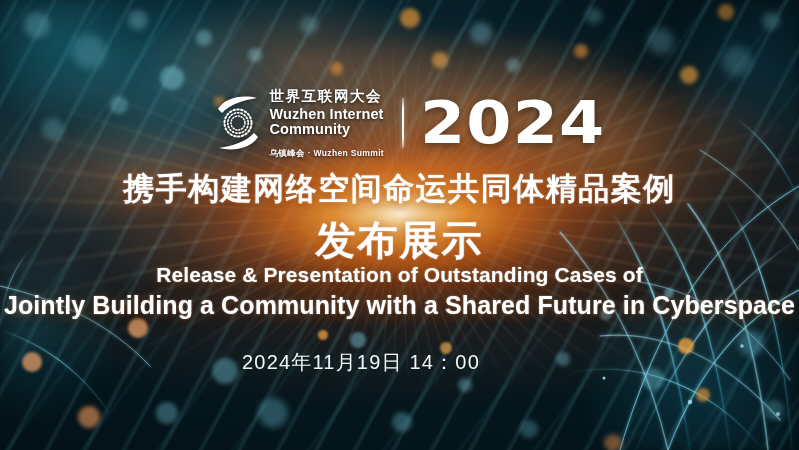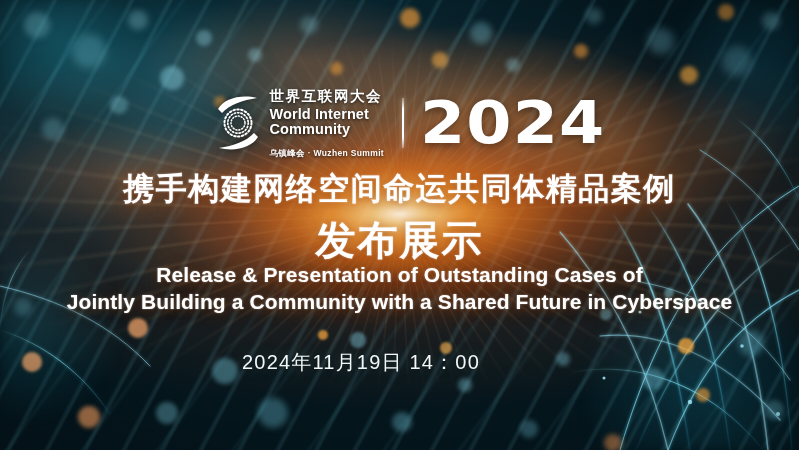--- a/index.html
+++ b/index.html
@@ -236,21 +236,21 @@
     font-weight: 700;
     line-height: 1.28;
     font-size: 21px;
     letter-spacing: .1px;
     text-shadow:
       0 0 2px rgba(255,255,255,0.45),
       0 2px 9px rgba(90,35,0,0.6),
       0 0 22px rgba(255,150,60,0.28);
   }
   #subtitle-en .ln { display: block; white-space: nowrap; }
-  #subtitle-en .ln2 { font-size: 21px; }
+  #subtitle-en .ln2 { font-size: 25px; }
 
   
   #datetime {
     position: absolute;
     top: 349px;
     width: 722px;
     text-align: center;
     color: #f2f7f8;
     font-size: 20px;
     font-weight: 400;
@@ -385,21 +385,21 @@
 
           <path d="M88 90 C 76 110, 44 120, 10 112 C 38 108, 66 98, 80 82 Z" fill="#ffffff"></path>
 
           <circle cx="48" cy="62" r="27" fill="none" stroke="#ffffff" stroke-width="4" stroke-dasharray="3.2 4.6" stroke-linecap="round"></circle>
           <circle cx="48" cy="62" r="20.5" fill="none" stroke="#ffffff" stroke-width="3.4" stroke-dasharray="2.6 4.2" stroke-linecap="round"></circle>
           <circle cx="48" cy="62" r="14" fill="none" stroke="#ffffff" stroke-width="3" stroke-dasharray="2.2 3.8" stroke-linecap="round"></circle>
         </svg>
 
         <div id="brand-text">
           <div id="brand-cn">世界互联网大会</div>
-          <div id="brand-en1">World Internet</div>
+          <div id="brand-en1">Wuzhen Internet</div>
           <div id="brand-en2">Community</div>
           <div id="brand-sub">乌镇峰会 · Wuzhen Summit</div>
         </div>
       </div>
 
       <div id="divider"></div>
 
       <div id="year">2024</div>
     </div>
 

